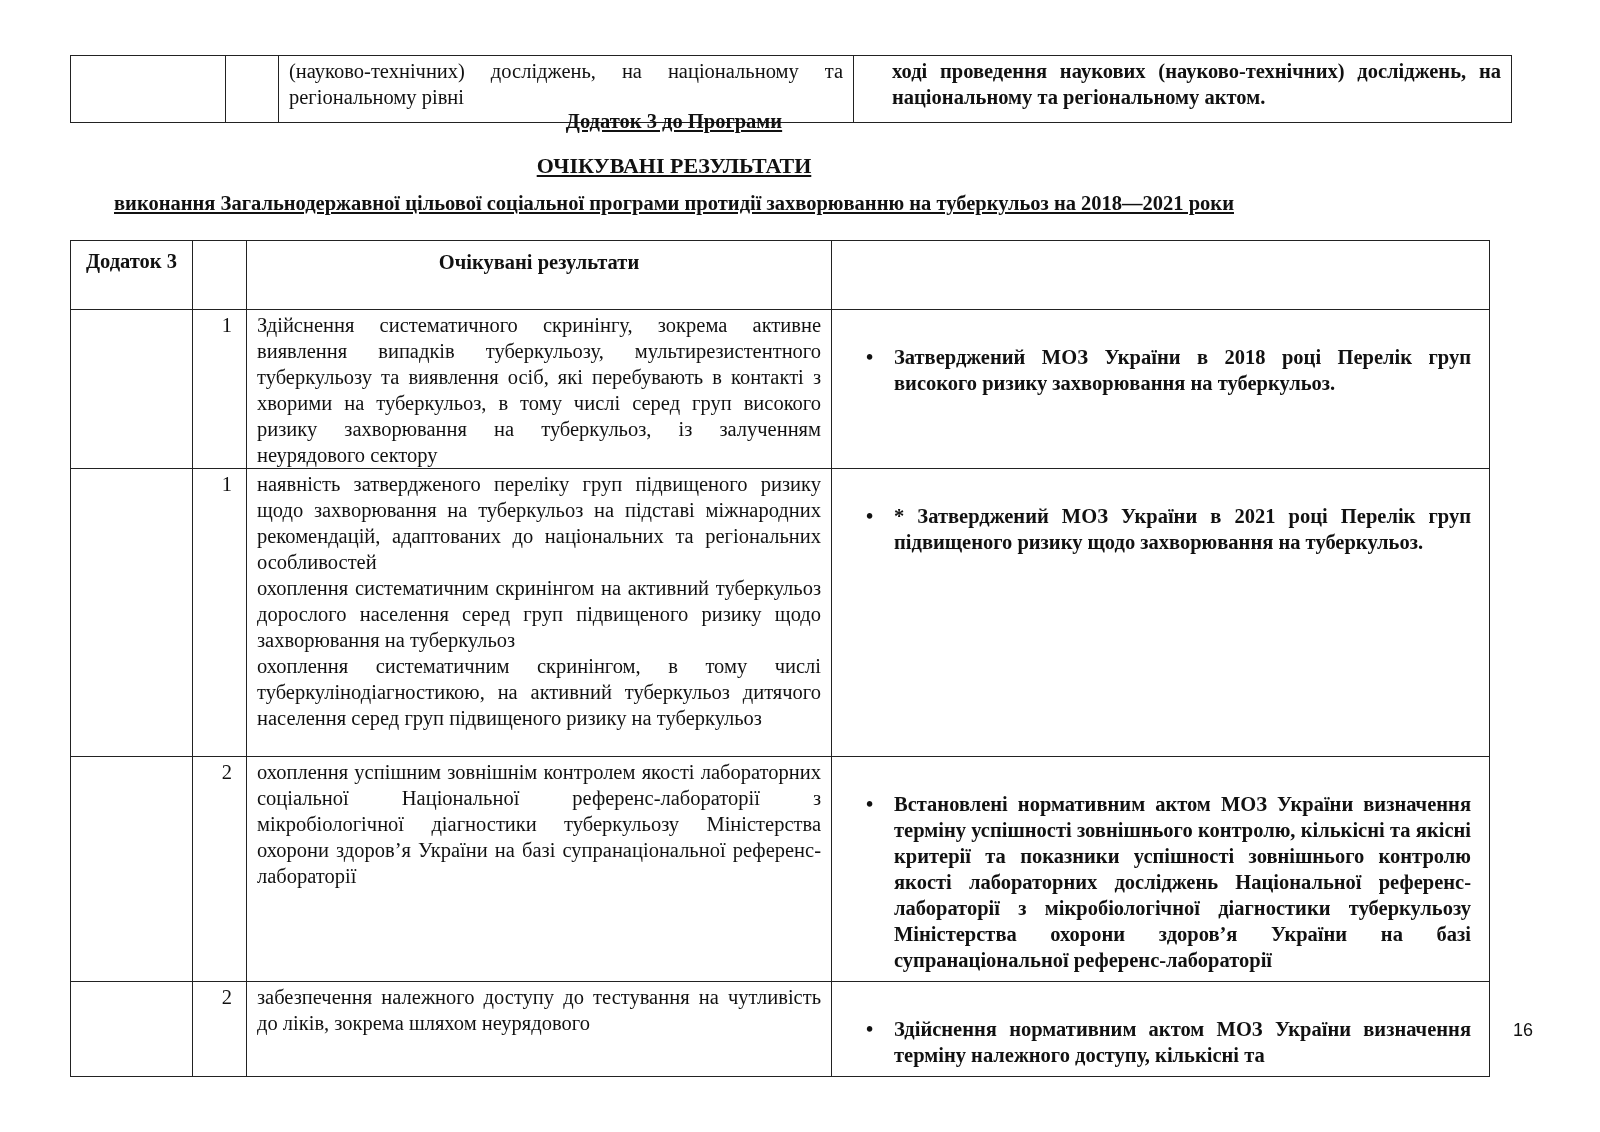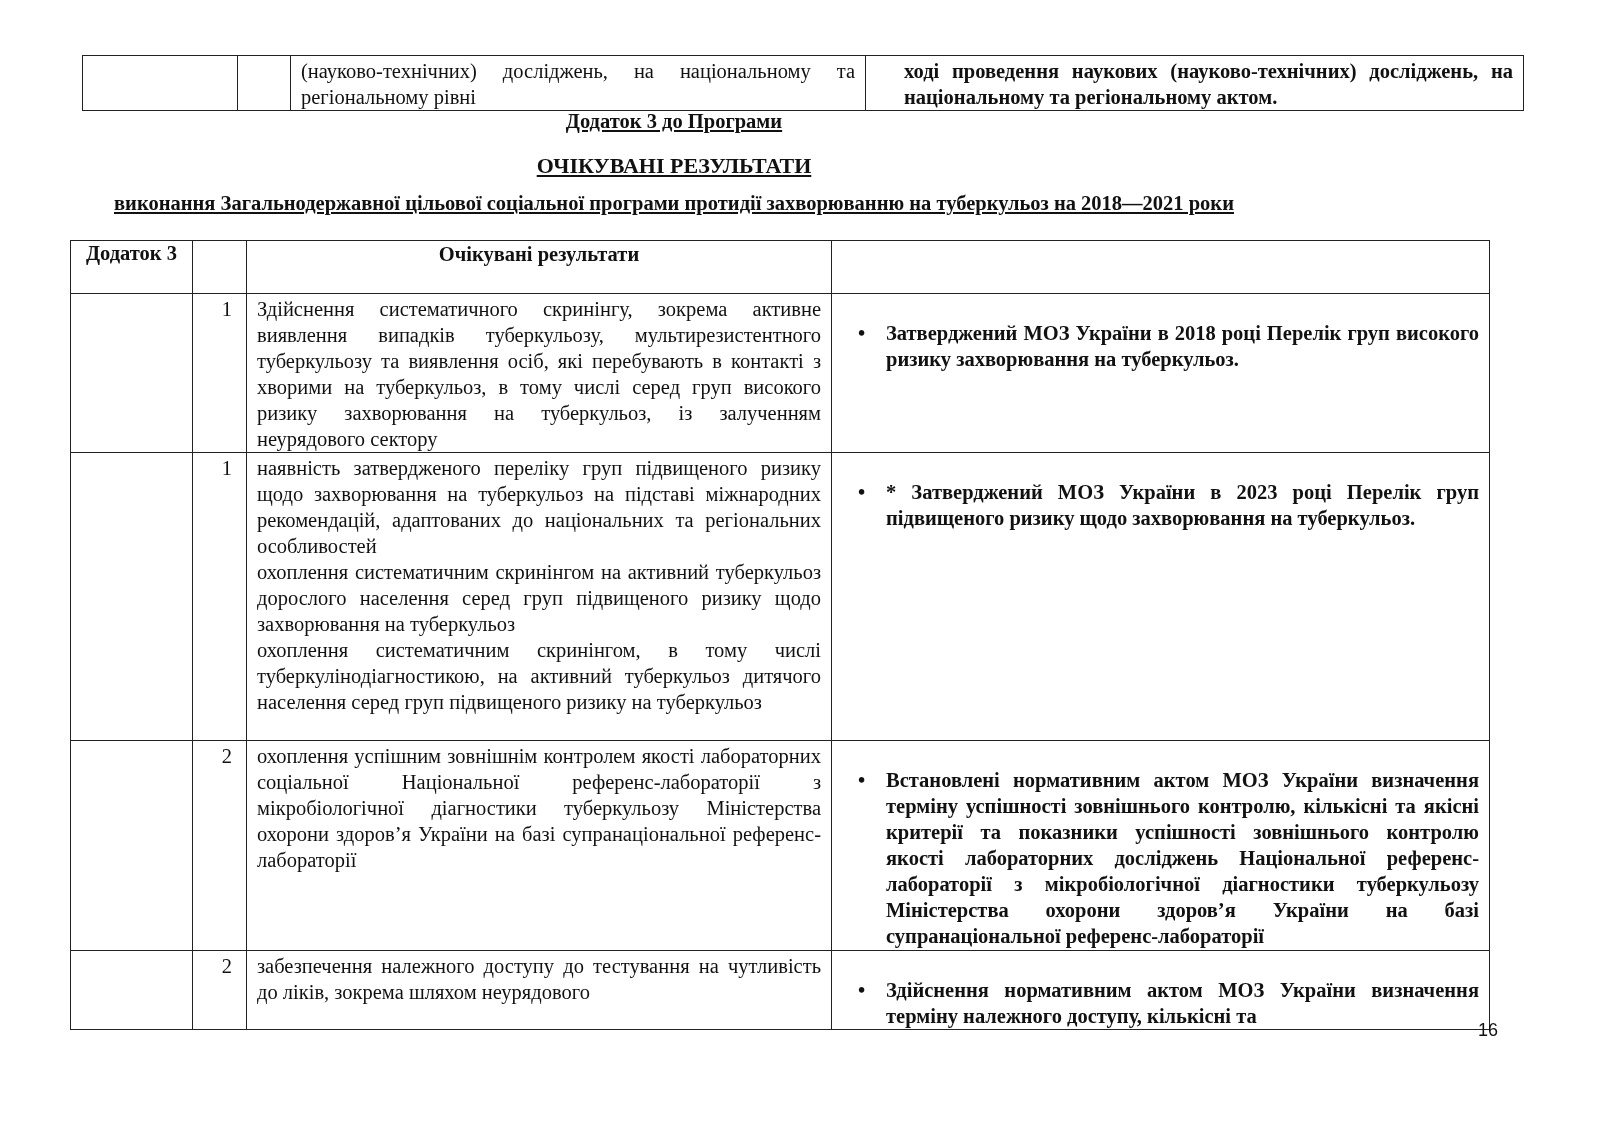--- a/index.html
+++ b/index.html
@@ -1,32 +1,32 @@
 <!DOCTYPE html>
 <html><head>
 <meta charset="utf-8">
 <style>
   html, body { margin: 0; padding: 0; background: #ffffff; }
   body { width: 1600px; height: 1132px; position: relative; overflow: hidden;
          font-family: "Liberation Serif", serif; color: #111; }
   .abs { position: absolute; }
   table { border-collapse: collapse; table-layout: fixed; }
-  td { border: 1.5px solid #222; vertical-align: top; font-size: 20.5px; line-height: 26px; padding: 0; }
-  .top-table { left: 70px; top: 55px; width: 1442px; margin-left: 12px; }
+  td { border: 1.5px solid #222; vertical-align: top; font-size: 20.5px; line-height: 26px; padding: 8px; }
+  .top-table { left: 70px; top: 55px; width: 1442px; }
   .top-table td { height: 50px; }
   .just { text-align: justify; text-align-last: left; padding: 2px 10px 0 10px; }
   .bold { font-weight: bold; }
   .num { text-align: right; padding: 2px 14px 0 0; }
   .heading { left: 0; width: 1348px; text-align: center; font-weight: bold; text-decoration: underline; }
   .main-table { left: 70px; top: 240px; width: 1420px; }
   .hdr td { height: 52px; font-weight: bold; }
   ul.res { margin: 0; padding: 2px 10px 0 26px; list-style: none; }
   ul.res li { position: relative; padding-left: 28px; text-align: justify; font-weight: bold; margin-top: 24px; }
   ul.res li::before { content: "•"; position: absolute; left: 0; top: 0; }
-  .page-num { left: 1478px; top: 1020px; font-family: "Liberation Sans", sans-serif; font-size: 18px; }
+  .page-num { left: 1513px; top: 1020px; font-family: "Liberation Sans", sans-serif; font-size: 18px; }
 </style>
 </head>
 <body>
 
 <table class="abs top-table">
   <colgroup>
       <col style="width:155px">
       <col style="width:53px">
       <col style="width:575px">
       <col>
@@ -74,21 +74,21 @@
   <tr style="height:288px;">
     <td></td>
     <td class="num">1</td>
     <td class="just">
       <div>наявність затвердженого переліку груп підвищеного ризику щодо захворювання на туберкульоз на підставі міжнародних рекомендацій, адаптованих до національних та регіональних особливостей</div>
       <div>охоплення систематичним скринінгом на активний туберкульоз дорослого населення серед груп підвищеного ризику щодо захворювання на туберкульоз</div>
       <div>охоплення систематичним скринінгом, в тому числі туберкулінодіагностикою, на активний туберкульоз дитячого населення серед груп підвищеного ризику на туберкульоз</div>
     </td>
     <td>
       <ul class="res">
-            <li>* Затверджений МОЗ України в 2023 році Перелік груп підвищеного ризику щодо захворювання на туберкульоз.</li>
+            <li>* Затверджений МОЗ України в 2021 році Перелік груп підвищеного ризику щодо захворювання на туберкульоз.</li>
           </ul>
     </td>
   </tr>
 
   <tr style="height:210px;">
     <td></td>
     <td class="num">2</td>
     <td class="just">охоплення успішним зовнішнім контролем якості лабораторних соціальної Національної референс-лабораторії з мікробіологічної діагностики туберкульозу Міністерства охорони здоров’я України на базі супранаціональної референс-лабораторії</td>
     <td>
       <ul class="res">

